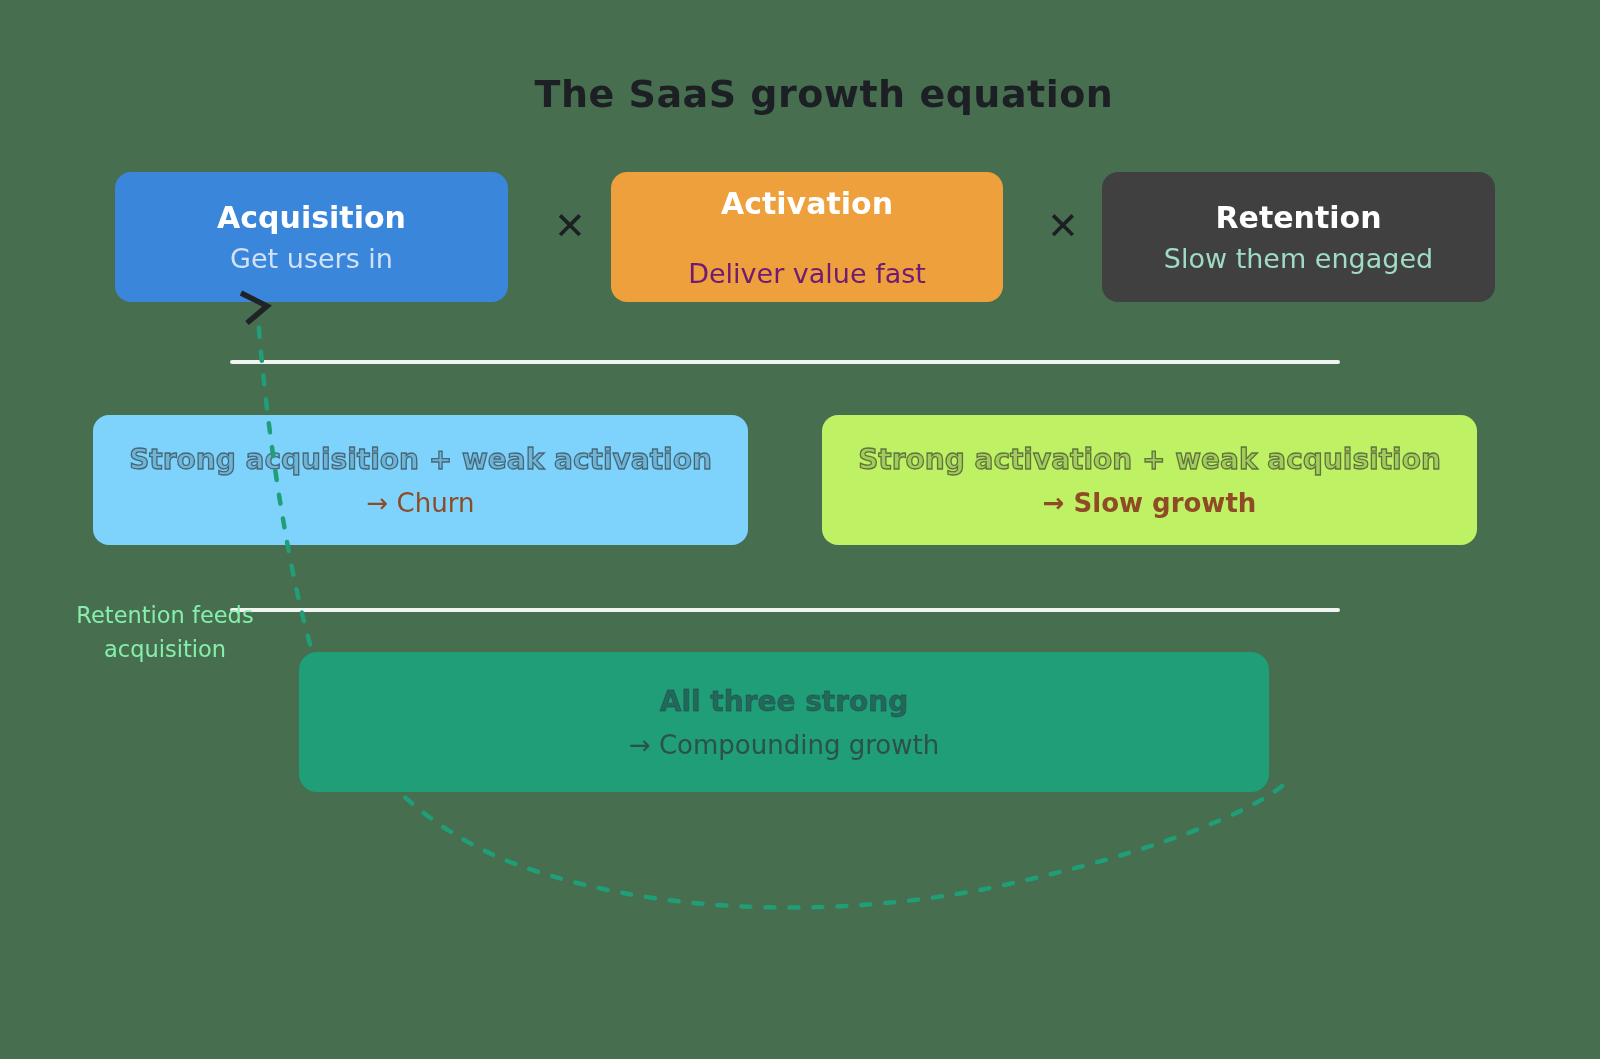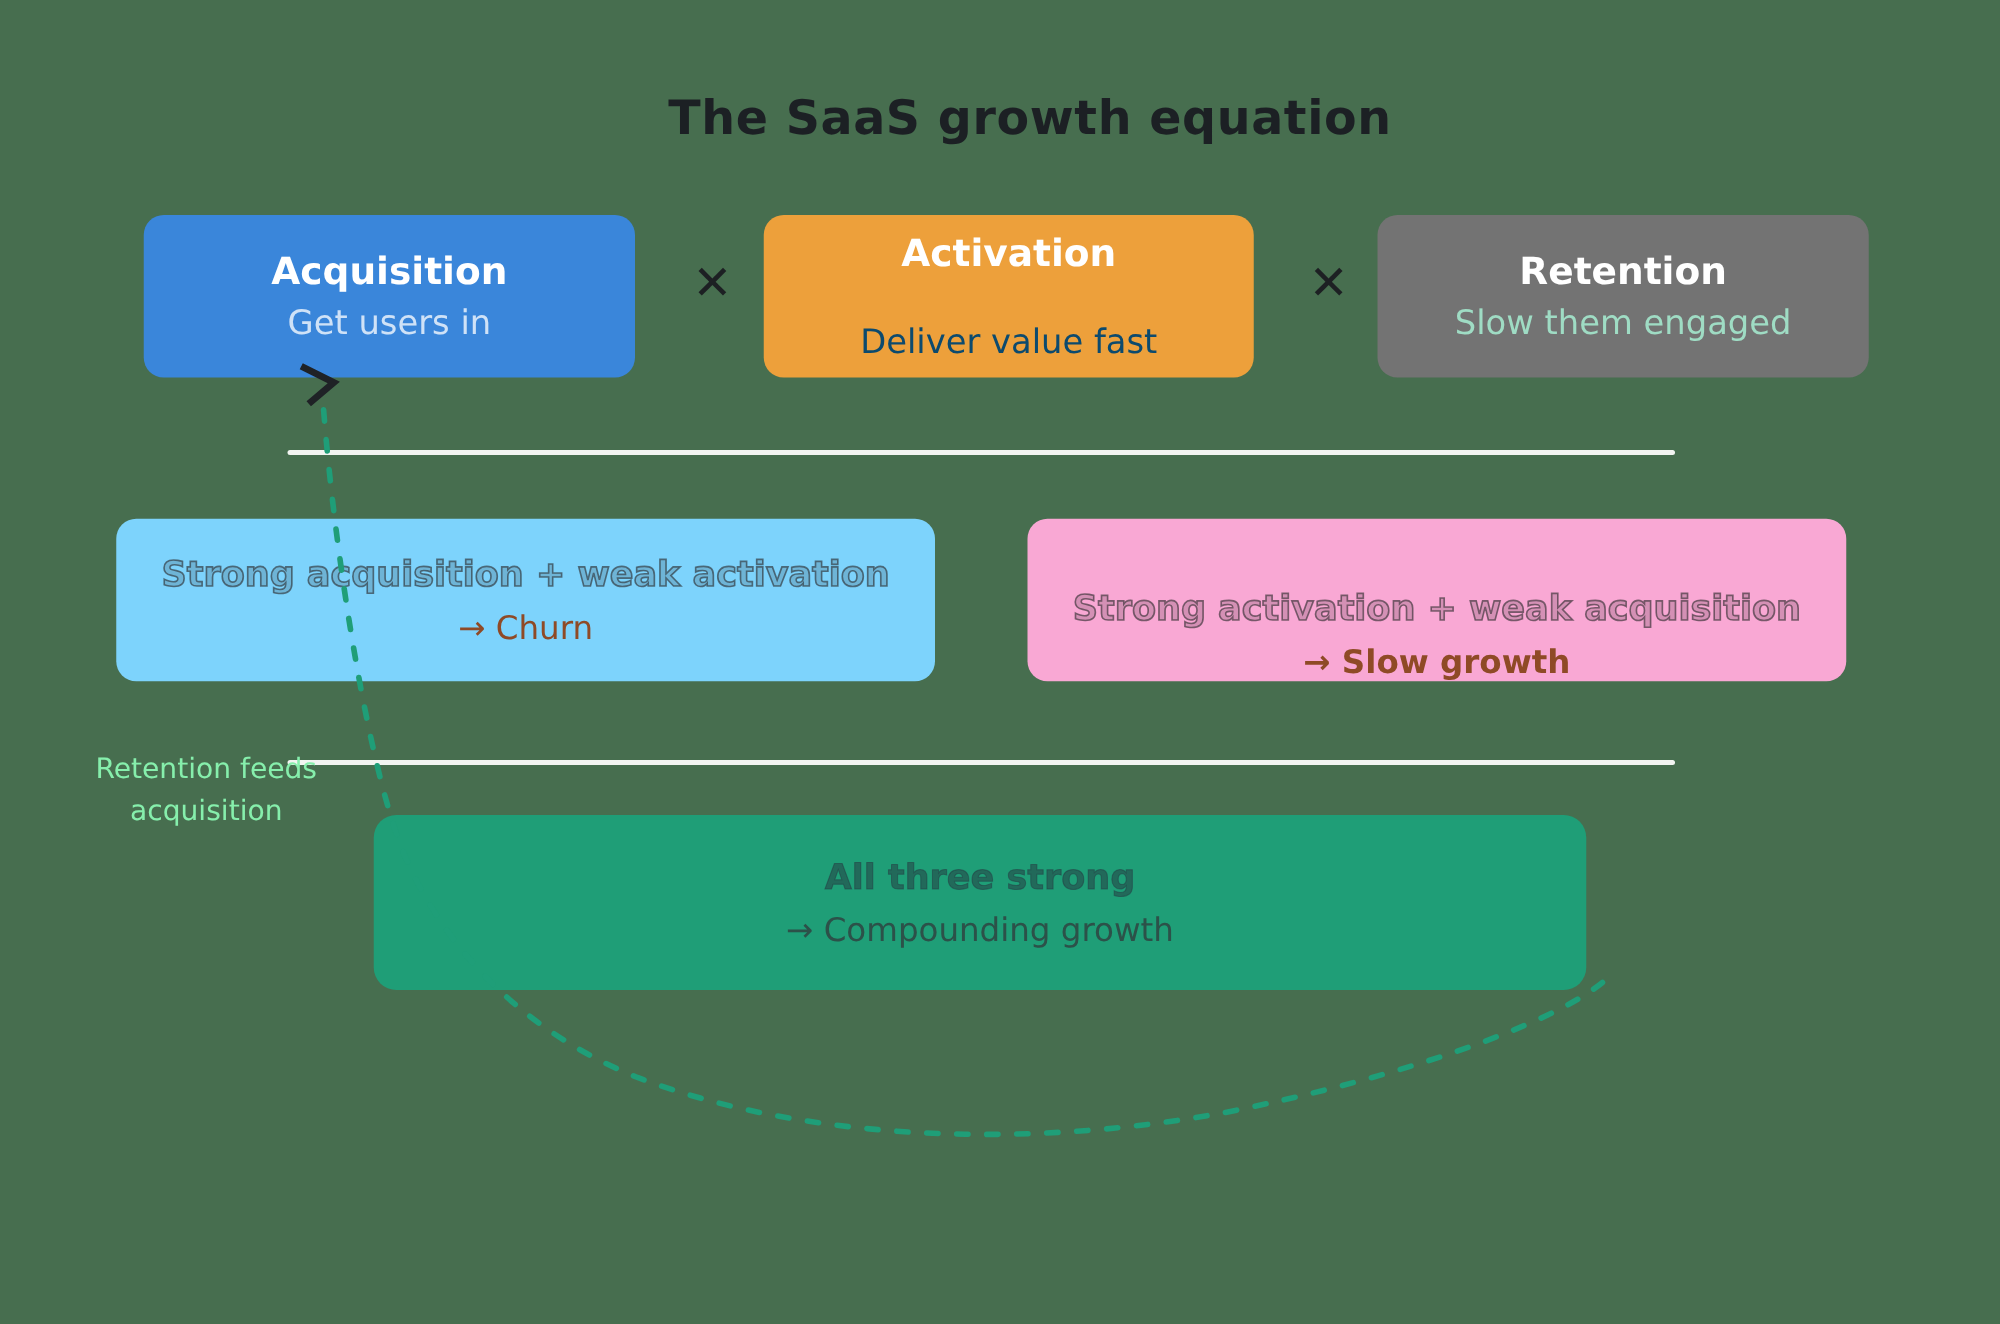--- a/index.html
+++ b/index.html
@@ -133,39 +133,39 @@
 
   <div class="eq-box" id="eq-box-0" style="background-color: rgb(58, 134, 218);">
     <div class="eq-label">Acquisition</div>
     <div class="eq-subtitle" style="color: rgb(207, 226, 247);">Get users in</div>
   </div>
 
   <div class="times" id="times-0" style="color: rgb(29, 32, 35);">✕</div>
 
   <div class="eq-box" id="eq-box-1" style="background-color: rgb(237, 160, 59); gap: 37px;">
     <div class="eq-label">Activation</div>
-    <div class="eq-subtitle" style="color: #0c4a6e;">Deliver value fast</div>
+    <div class="eq-subtitle" style="color: #701a75;">Deliver value fast</div>
   </div>
 
   <div class="times" id="times-1" style="color: rgb(29, 32, 35);">✕</div>
 
-  <div class="eq-box" id="eq-box-2" style="background-color: #737373;">
+  <div class="eq-box" id="eq-box-2" style="background-color: #404040;">
     <div class="eq-label">Retention</div>
     <div class="eq-subtitle" style="color: rgb(159, 220, 196);">Slow them engaged</div>
   </div>
 
   <div class="divider" id="divider-0"></div>
   <div class="divider" id="divider-1"></div>
 
   <div class="outcome-box" id="outcome-0" style="background-color: #7dd3fc;">
     <div class="outcome-condition ghost-on-orange">Strong acquisition + weak activation</div>
     <div class="outcome-result" style="color: rgb(143, 74, 38);">→ Churn</div>
   </div>
 
-  <div class="outcome-box" id="outcome-1" style="background-color: #f9a8d4; justify-content: flex-end;">
+  <div class="outcome-box" id="outcome-1" style="background-color: #bef264;">
     <div class="outcome-condition ghost-on-orange">Strong activation + weak acquisition</div>
     <div class="outcome-result" style="color: rgb(143, 74, 38); font-weight: bold;">→ Slow growth</div>
   </div>
 
   <div class="outcome-box" id="outcome-2" style="background-color: rgb(31, 158, 119);">
     <div class="outcome-condition ghost-on-green">All three strong</div>
     <div class="outcome-result" style="color: rgb(44, 81, 73);">→ Compounding growth</div>
   </div>
 
   <div class="feedback-label" style="color: #86efac;">

